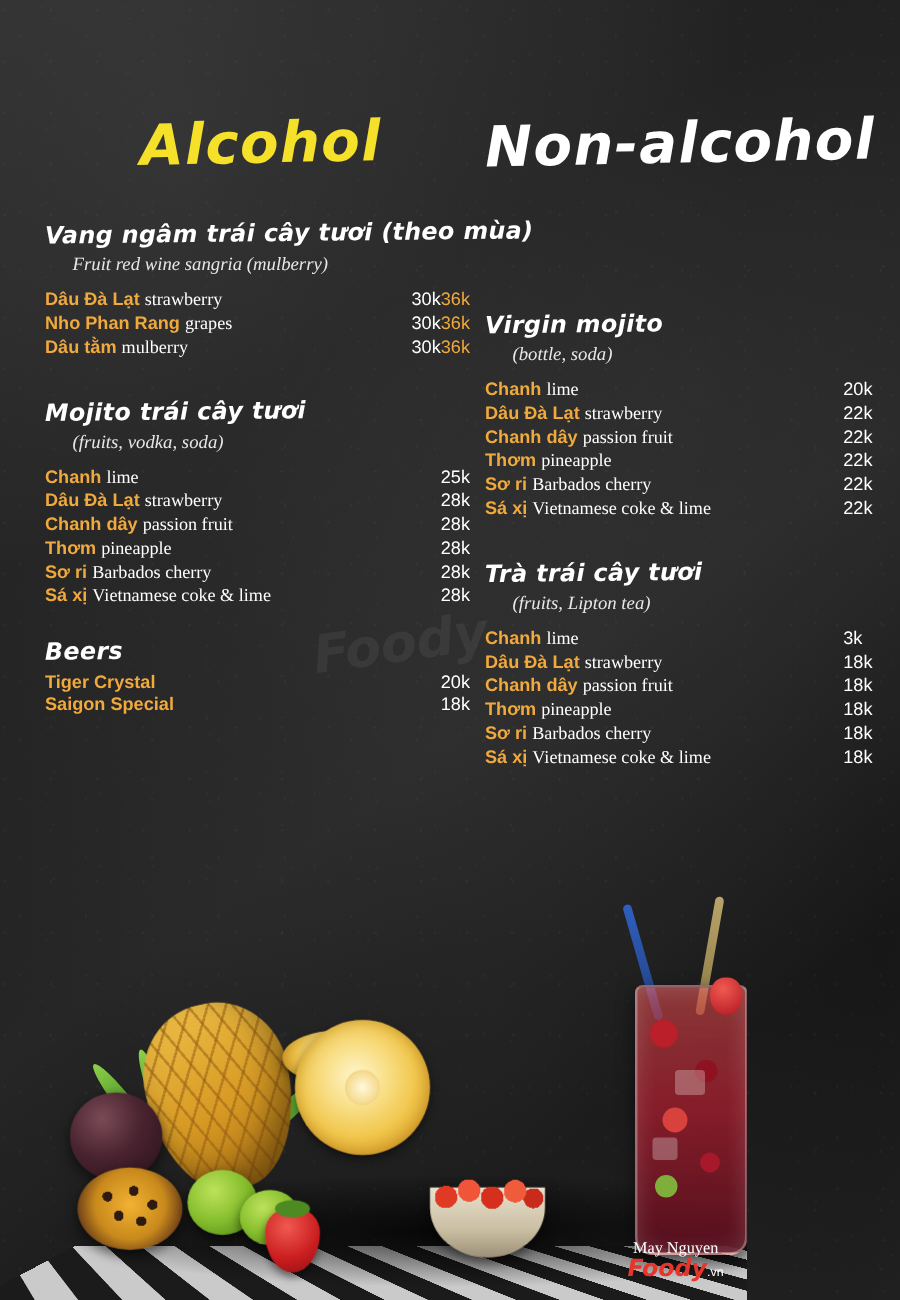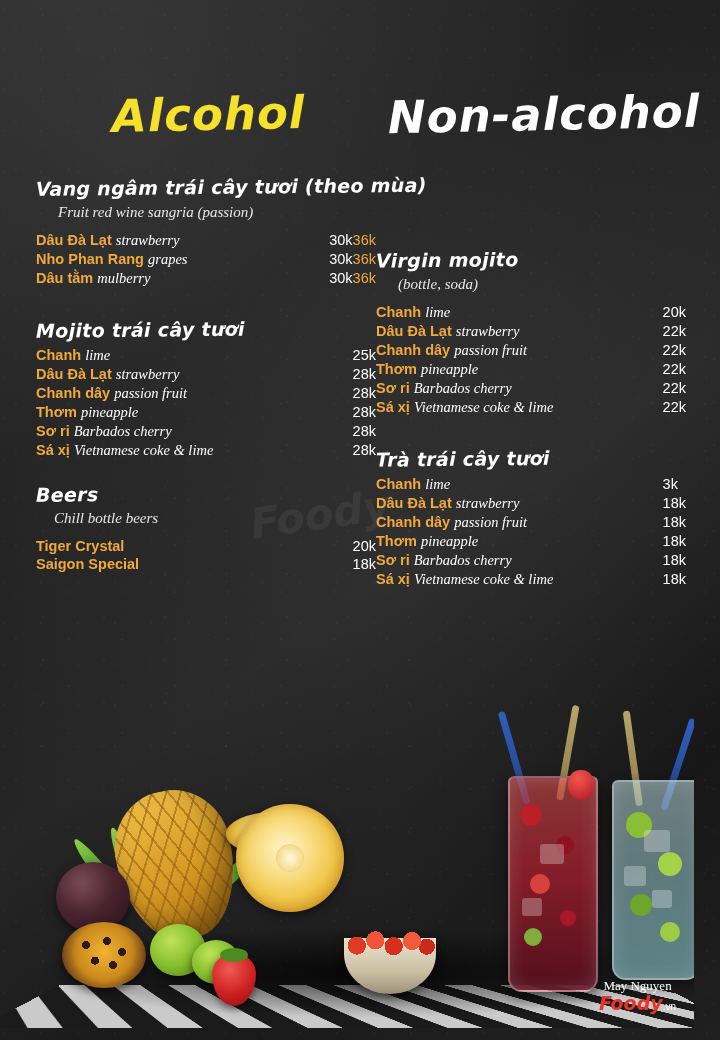--- a/index.html
+++ b/index.html
@@ -67,21 +67,21 @@
     color: #ffffff;
     letter-spacing: 1px;
     transform: rotate(-1.2deg);
   }
 
   .col {
     position: absolute;
     top: 176px;
   }
   .col-left { left: 36px; width: 340px; }
-  .col-right { left: 376px; width: 310px; }
+  .col-right { left: 388px; width: 310px; }
 
   .section { margin-bottom: 4px; }
 
   .sec-title {
     font-family: "DejaVu Sans", sans-serif;
     font-size: 19px;
     font-weight: bold;
     font-style: italic;
     color: #ffffff;
     letter-spacing: 0.3px;
@@ -110,21 +110,20 @@
   .name-vn {
     color: #f0a93c;
     font-family: "Liberation Sans", sans-serif;
     white-space: nowrap;
     font-weight: bold;
   }
   .name-en {
     color: #ffffff;
     font-family: "Liberation Serif", serif;
     font-size: 14.5px;
-    font-style: italic;
   }
   .price {
     color: #ffffff;
     font-family: "Liberation Sans", sans-serif;
     font-size: 14px;
     text-align: left;
     white-space: nowrap;
   }
   .price-mix {
     color: #f0a93c;
@@ -142,22 +141,22 @@
   .col-name { width: 100%; }
   .col-price { width: 52px; margin-left: 14px; }
   .col-mix { width: 46px; }
   .gap-md { height: 18px; }
   .gap-lg { height: 26px; }
 
   
   .photo {
     position: absolute;
     left: 0;
-    bottom: 12px;
-    width: 694px;
+    bottom: 0;
+    width: 597px;
     height: 330px;
     overflow: hidden;
   }
   .floor {
     position: absolute;
     left: -40px;
     bottom: -10px;
     width: 800px;
     height: 150px;
     background:
@@ -369,21 +368,21 @@
 
   <div class="headers">
     <div class="title-alcohol">Alcohol</div>
     <div class="title-nonalcohol">Non-alcohol</div>
   </div>
 
   <div class="col col-left">
 
     <div class="section">
       <div class="sec-title">Vang ngâm trái cây tươi (theo mùa)</div>
-      <div class="sec-sub">Fruit red wine sangria (passion)</div>
+      <div class="sec-sub">Fruit red wine sangria (mulberry)</div>
       <table class="items">
         <tbody>
         <tr>
           <td class="col-name"><span class="name-vn">Dâu Đà Lạt</span> <span class="name-en">strawberry</span></td>
           <td class="col-price price">30k</td>
           <td class="col-mix price-mix">36k</td>
         </tr>
         <tr>
           <td class="col-name"><span class="name-vn">Nho Phan Rang</span> <span class="name-en">grapes</span></td>
           <td class="col-price price">30k</td>
@@ -395,20 +394,21 @@
           <td class="col-mix price-mix">36k</td>
         </tr>
       </tbody>
         </table>
     </div>
 
     <div class="gap-lg"></div>
 
     <div class="section">
       <div class="sec-title">Mojito trái cây tươi</div>
+      <div class="sec-sub">(fruits, vodka, soda)</div>
       <table class="items">
         <tbody>
             <tr>
           <td class="col-name"><span class="name-vn">Chanh</span> <span class="name-en">lime</span></td>
           <td class="col-price price">25k</td>
         </tr>
         <tr>
           <td class="col-name"><span class="name-vn">Dâu Đà Lạt</span> <span class="name-en">strawberry</span></td>
           <td class="col-price price">28k</td>
         </tr>
@@ -429,21 +429,20 @@
           <td class="col-price price">28k</td>
         </tr>
       </tbody>
         </table>
     </div>
 
     <div class="gap-md"></div>
 
     <div class="section">
       <div class="sec-title">Beers</div>
-      <div class="sec-sub tight">Chill bottle beers</div>
       <table class="items beers-names">
         <tbody>
             <tr>
           <td class="col-name"><span class="name-vn">Tiger Crystal</span></td>
           <td class="col-price price">20k</td>
         </tr>
         <tr>
           <td class="col-name"><span class="name-vn">Saigon Special</span></td>
           <td class="col-price price">18k</td>
         </tr>
@@ -484,20 +483,21 @@
           <td class="col-price price">22k</td>
         </tr>
       </tbody>
         </table>
     </div>
 
     <div class="gap-lg"></div>
 
     <div class="section">
       <div class="sec-title">Trà trái cây tươi</div>
+      <div class="sec-sub">(fruits, Lipton tea)</div>
       <table class="items">
         <tbody>
             <tr>
           <td class="col-name"><span class="name-vn">Chanh</span> <span class="name-en">lime</span></td>
           <td class="col-price price">3k</td>
         </tr>
         <tr>
           <td class="col-name"><span class="name-vn">Dâu Đà Lạt</span> <span class="name-en">strawberry</span></td>
           <td class="col-price price">18k</td>
         </tr>

